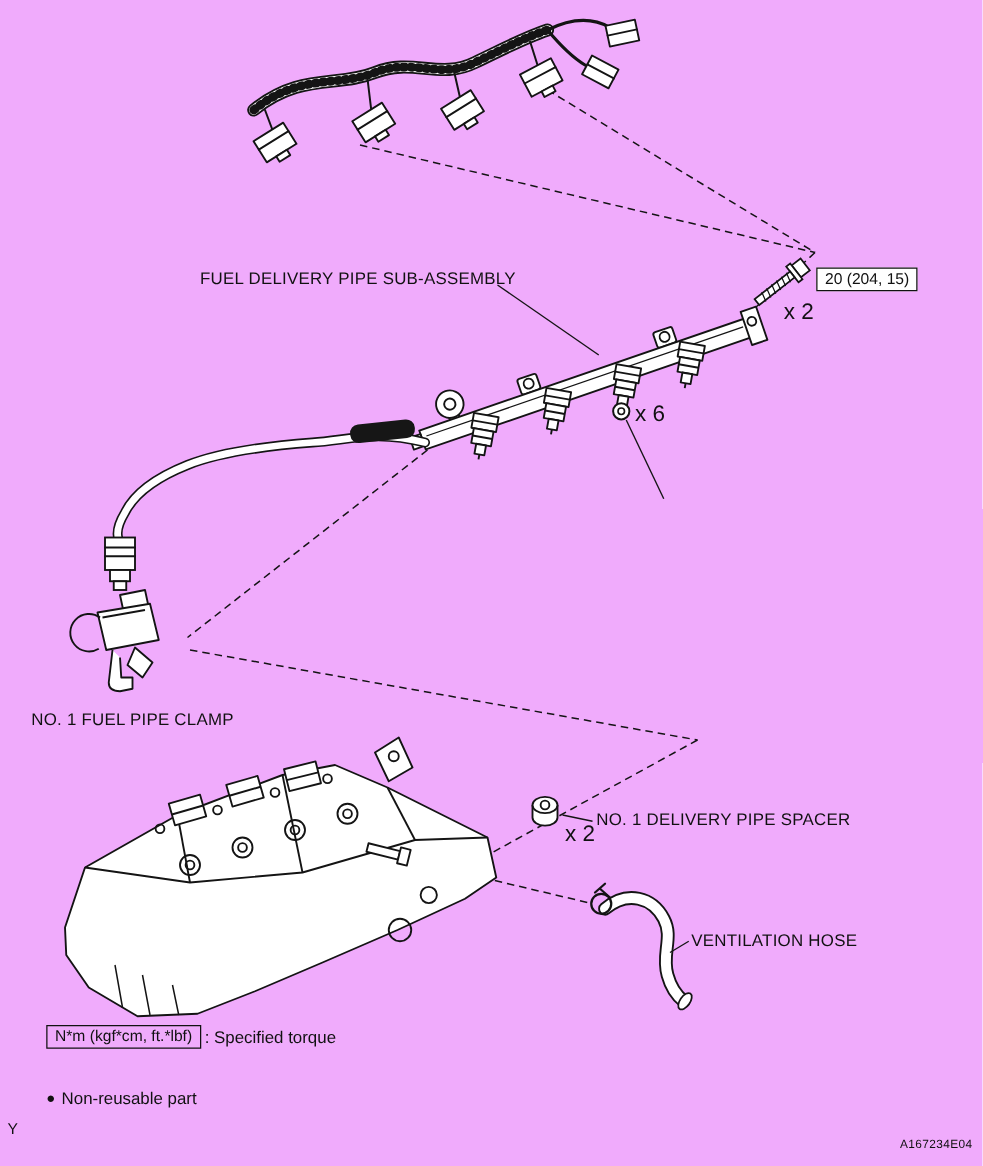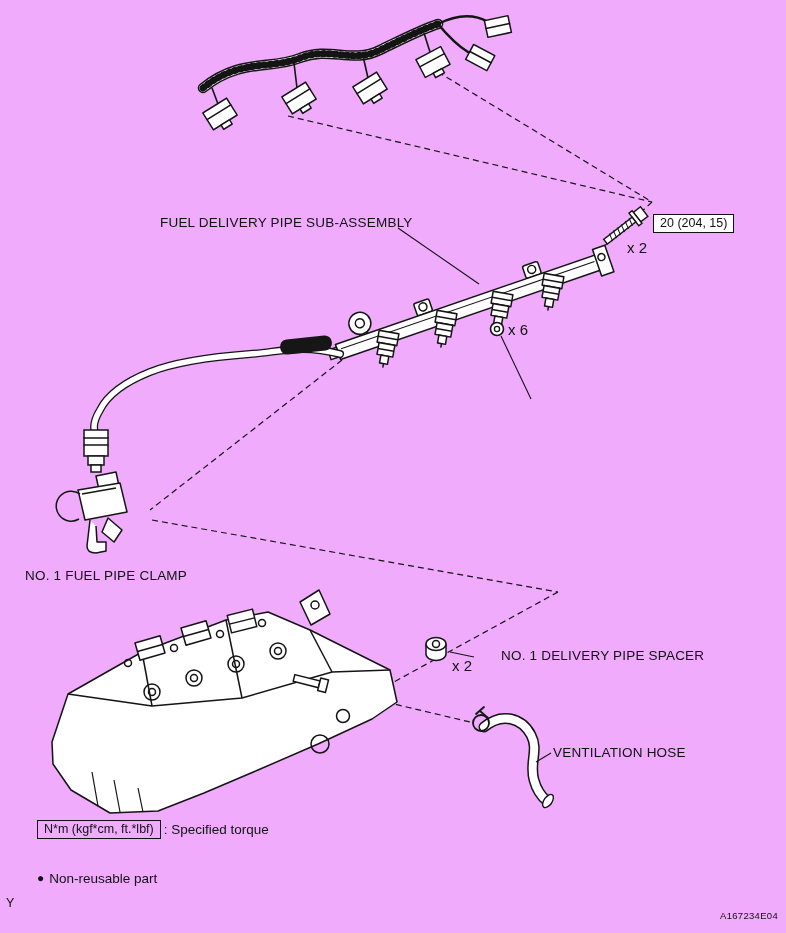--- a/index.html
+++ b/index.html
@@ -4,21 +4,21 @@
 <style>
   * { margin:0; padding:0; box-sizing:border-box; }
   html,body { background:#fff; }
   .page {
     position:relative; width:786px; height:933px; background:#f0abfc;
     font-family:"Liberation Sans", sans-serif; color:#111; overflow:hidden;
   }
   .art { position:absolute; left:0; top:0; }
   .lbl { position:absolute; font-size:13.5px; line-height:17px; white-space:nowrap; letter-spacing:.2px; }
   .lbl .line { display:block; }
-  .qty { position:absolute; font-size:15px; white-space:nowrap; }
+  .qty { position:absolute; font-size:18px; white-space:nowrap; }
   .torque-box {
     position:absolute; border:1.6px solid #111; padding:1px 6px 2px 6px;
     font-size:12.5px; background:#fff; white-space:nowrap;
   }
   .bullet { display:inline-block; font-size:12px; margin-right:5px; transform:translateY(-1px); }
   .legend-row { position:absolute; display:flex; align-items:center; font-size:13.5px; white-space:nowrap;padding-left:12px; }
   .legend-box { border:1.5px solid #111; padding:1px 6px 2px 6px; font-size:12.5px; margin-right:3px; }
   .footer-left { position:absolute; left:6px; top:896px; font-size:12.5px; }
   .figure-code { position:absolute; right:8px; top:910px; font-size:9.5px; letter-spacing:.3px; }
   .indent2 { padding-left:17px; }
@@ -261,21 +261,21 @@
 
   <div class="qty" style="left:627px; top:239px;">x 2</div>
 
   <div class="qty" style="left:508px; top:321px;">x 6</div>
 
 
   <div class="lbl" style="left:25px; top:567px;">NO. 1 FUEL PIPE CLAMP</div>
 
   <div class="qty" style="left:452px; top:657px;">x 2</div>
 
-  <div class="lbl" style="left:477px; top:647px;margin-left:24px;">NO. 1 DELIVERY PIPE SPACER</div>
+  <div class="lbl" style="left:477px; top:647px;">NO. 1 DELIVERY PIPE SPACER</div>
 
   <div class="lbl" style="left:553px; top:744px;">VENTILATION HOSE</div>
 
   <div class="legend-row" style="left:25px; top:820px;">
     <span class="legend-box">N*m (kgf*cm, ft.*lbf)</span>
     <span>: Specified torque</span>
   </div>
 
   <div class="legend-row" style="left:25px; top:871px;">
     <span class="bullet">●</span>

